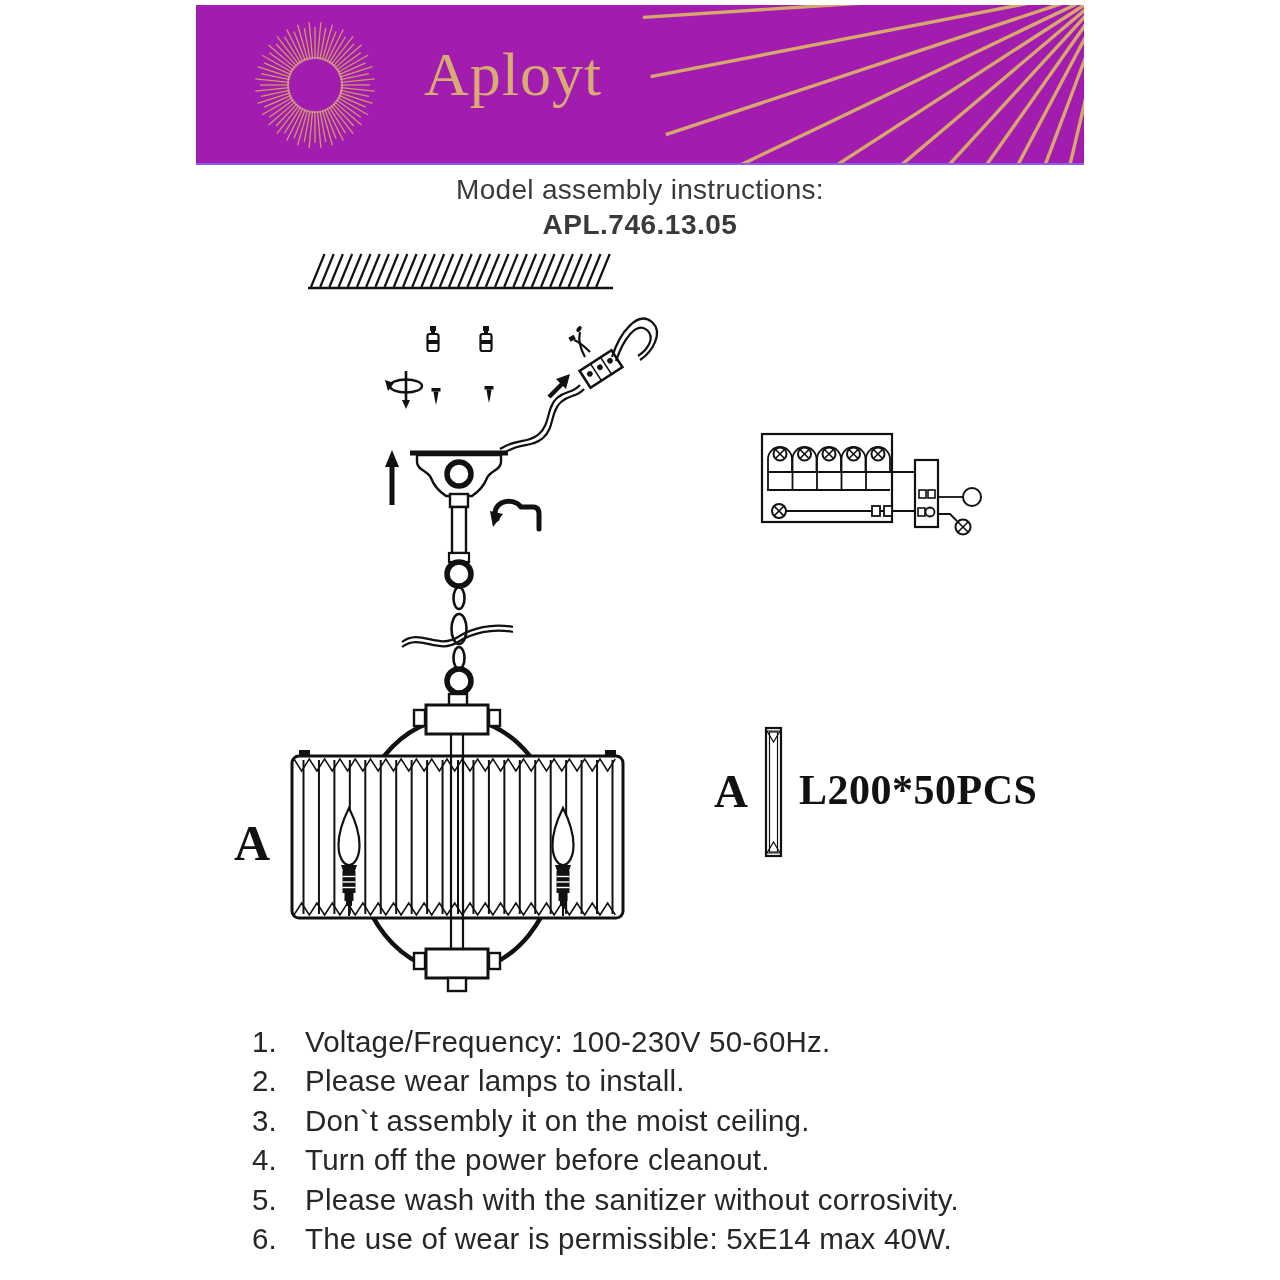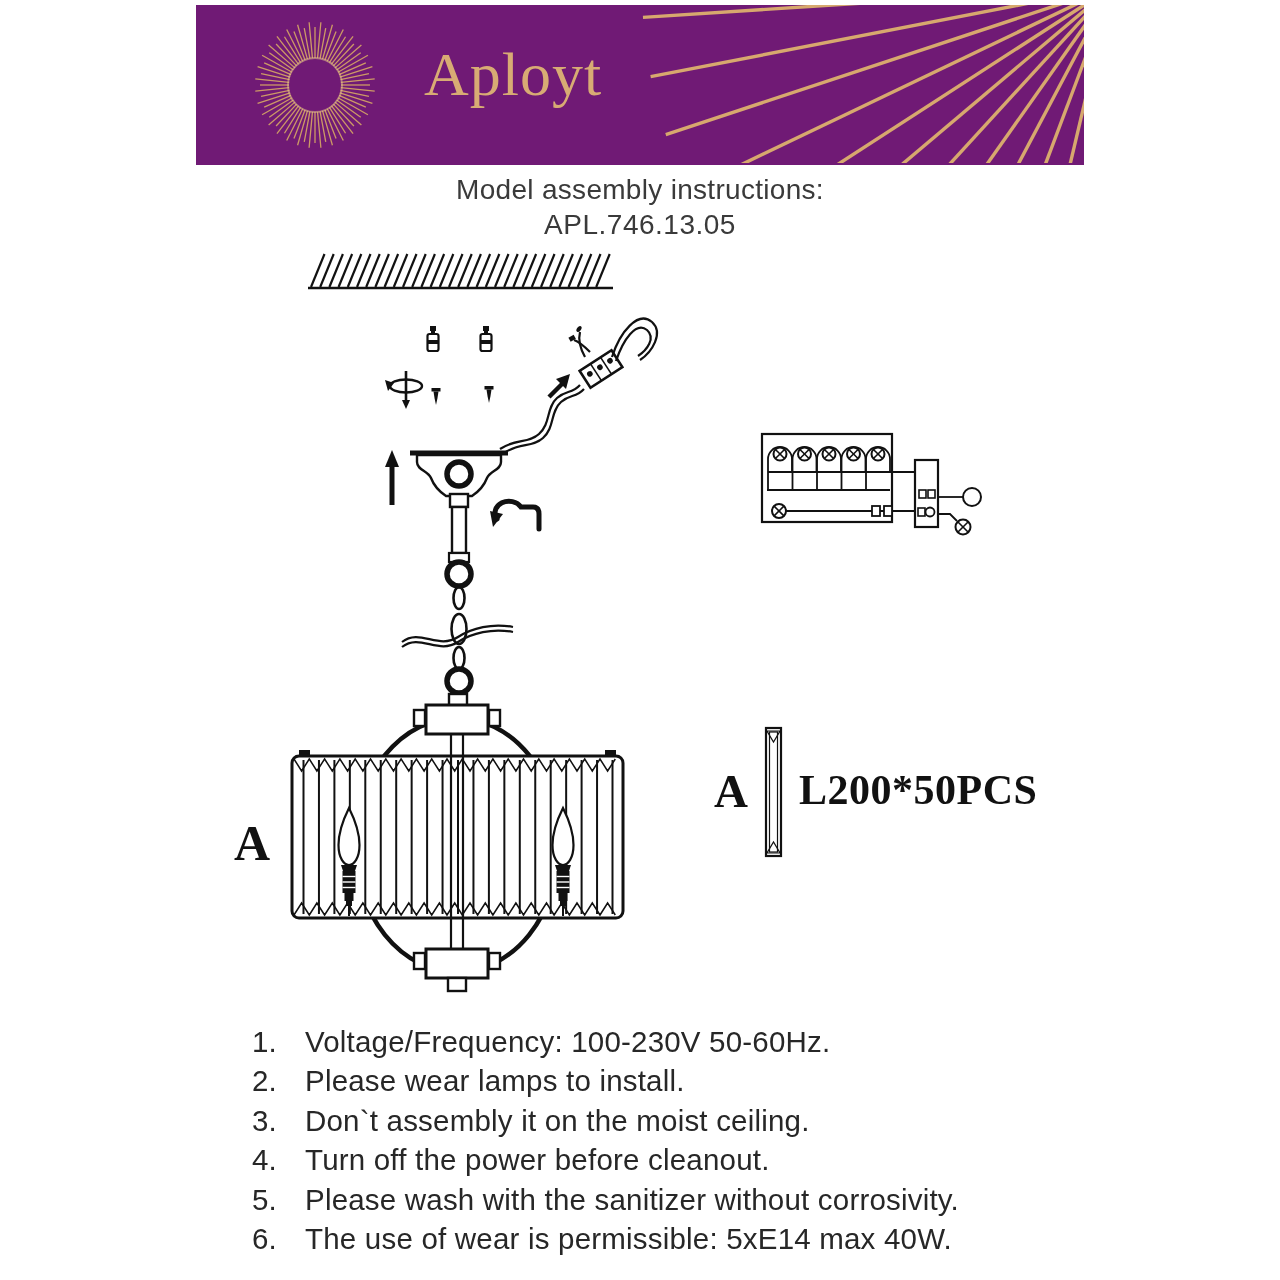--- a/index.html
+++ b/index.html
@@ -1,26 +1,26 @@
 <!DOCTYPE html>
 <html><head>
 <meta charset="utf-8">
 <style>
   html,body{margin:0;padding:0;background:#fff;}
   .page{position:relative;width:1280px;height:1280px;background:#fff;overflow:hidden;
         font-family:"Liberation Sans",sans-serif;}
-  .banner{position:absolute;left:196px;top:5px;width:888px;height:158px;background:#701a75;
-          overflow:hidden;border-bottom:2px solid #701a75;}
+  .banner{position:absolute;left:196px;top:5px;width:888px;height:158px;background:#a21caf;
+          overflow:hidden;border-bottom:2px solid #8b5cf6;}
   .banner svg{position:absolute;left:0;top:0;}
   .brand{position:absolute;left:228px;top:34px;font-family:"Liberation Serif",serif;
          font-size:62px;font-weight:400;color:#d8ab74;letter-spacing:1px;}
   .title{position:absolute;left:0;top:174px;width:100%;text-align:center;font-size:28px;
          font-weight:500;color:#3a3a3a;letter-spacing:.3px;}
   .model{position:absolute;left:0;top:209px;width:100%;text-align:center;font-size:28px;
-         font-weight:400;color:#3a3a3a;letter-spacing:.5px;}
+         font-weight:700;color:#3a3a3a;letter-spacing:.5px;}
   .diagram{position:absolute;left:0;top:0;}
   .serifA{position:absolute;font-family:"Liberation Serif",serif;font-weight:700;color:#111;}
   .a-left{left:234px;top:814px;font-size:50px;}
   .a-legend{left:714px;top:764px;font-size:47px;}
   .spec{position:absolute;left:799px;top:766px;font-family:"Liberation Serif",serif;
         font-weight:700;font-size:42px;color:#111;letter-spacing:.5px;}
   .instructions{position:absolute;left:252px;top:1022px;}
   .row{display:flex;line-height:39.4px;font-size:29.5px;font-weight:500;color:#272727;letter-spacing:.2px;}
   .row .num{width:53px;flex:none;}
 </style>

